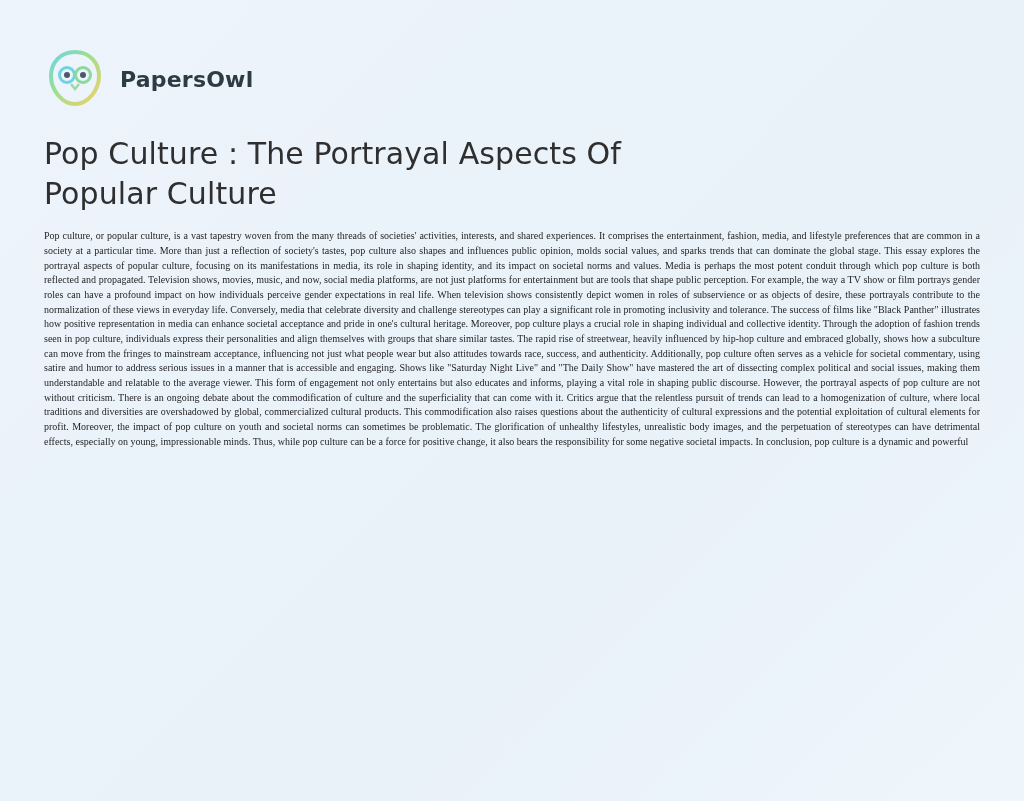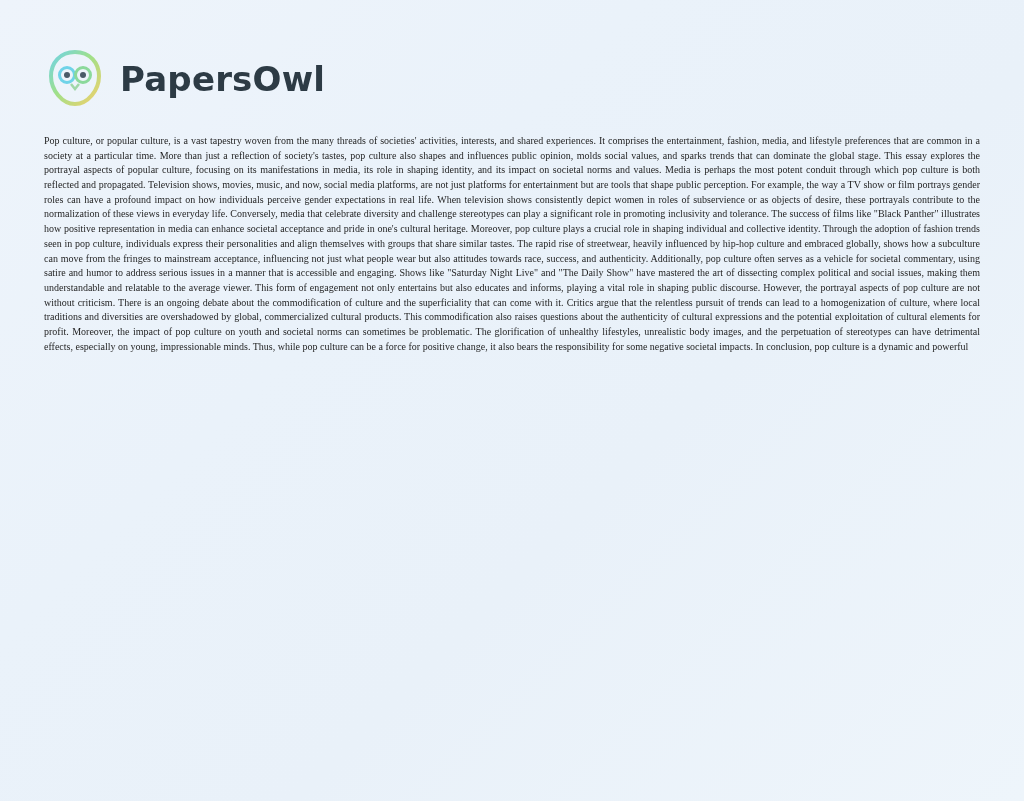--- a/index.html
+++ b/index.html
@@ -35,21 +35,21 @@
     margin-right: 14px;
   }
   .brandblock {
     display: flex;
     flex-direction: column;
     justify-content: center;
     padding-top: 4px;
   }
   .brand {
     font-family: "DejaVu Sans", sans-serif;
-    font-size: 34px;
+    font-size: 22px;
     font-weight: bold;
     color: #2d3b45;
     letter-spacing: 0.2px;
     line-height: 1.1;
   }
   .brand .owl {
     color: #2d3b45;
   }
   .url {
     font-family: "DejaVu Sans", sans-serif;
@@ -105,16 +105,17 @@
         <circle cx="39" cy="28" r="3" fill="#4a5a68"></circle>
         <path d="M27 37 L31 42 L35 37" fill="none" stroke="#9fd7a8" stroke-width="2.5"></path>
       </svg>
     </div>
     <div class="brandblock">
       <div class="brand"><span>Papers</span><span class="owl">Owl</span></div>
     </div>
   </div>
 
   <div class="content">
+    <h1 class="title">Pop Culture : The Portrayal Aspects Of Popular Culture</h1>
     <p class="body-text">Pop culture, or popular culture, is a vast tapestry woven from the many threads of societies' activities, interests, and shared experiences. It comprises the entertainment, fashion, media, and lifestyle preferences that are common in a society at a particular time. More than just a reflection of society's tastes, pop culture also shapes and influences public opinion, molds social values, and sparks trends that can dominate the global stage. This essay explores the portrayal aspects of popular culture, focusing on its manifestations in media, its role in shaping identity, and its impact on societal norms and values. Media is perhaps the most potent conduit through which pop culture is both reflected and propagated. Television shows, movies, music, and now, social media platforms, are not just platforms for entertainment but are tools that shape public perception. For example, the way a TV show or film portrays gender roles can have a profound impact on how individuals perceive gender expectations in real life. When television shows consistently depict women in roles of subservience or as objects of desire, these portrayals contribute to the normalization of these views in everyday life. Conversely, media that celebrate diversity and challenge stereotypes can play a significant role in promoting inclusivity and tolerance. The success of films like "Black Panther" illustrates how positive representation in media can enhance societal acceptance and pride in one's cultural heritage. Moreover, pop culture plays a crucial role in shaping individual and collective identity. Through the adoption of fashion trends seen in pop culture, individuals express their personalities and align themselves with groups that share similar tastes. The rapid rise of streetwear, heavily influenced by hip-hop culture and embraced globally, shows how a subculture can move from the fringes to mainstream acceptance, influencing not just what people wear but also attitudes towards race, success, and authenticity. Additionally, pop culture often serves as a vehicle for societal commentary, using satire and humor to address serious issues in a manner that is accessible and engaging. Shows like "Saturday Night Live" and "The Daily Show" have mastered the art of dissecting complex political and social issues, making them understandable and relatable to the average viewer. This form of engagement not only entertains but also educates and informs, playing a vital role in shaping public discourse. However, the portrayal aspects of pop culture are not without criticism. There is an ongoing debate about the commodification of culture and the superficiality that can come with it. Critics argue that the relentless pursuit of trends can lead to a homogenization of culture, where local traditions and diversities are overshadowed by global, commercialized cultural products. This commodification also raises questions about the authenticity of cultural expressions and the potential exploitation of cultural elements for profit. Moreover, the impact of pop culture on youth and societal norms can sometimes be problematic. The glorification of unhealthy lifestyles, unrealistic body images, and the perpetuation of stereotypes can have detrimental effects, especially on young, impressionable minds. Thus, while pop culture can be a force for positive change, it also bears the responsibility for some negative societal impacts. In conclusion, pop culture is a dynamic and powerful</p>
   </div>
 
 </div>
 
 </body></html>

